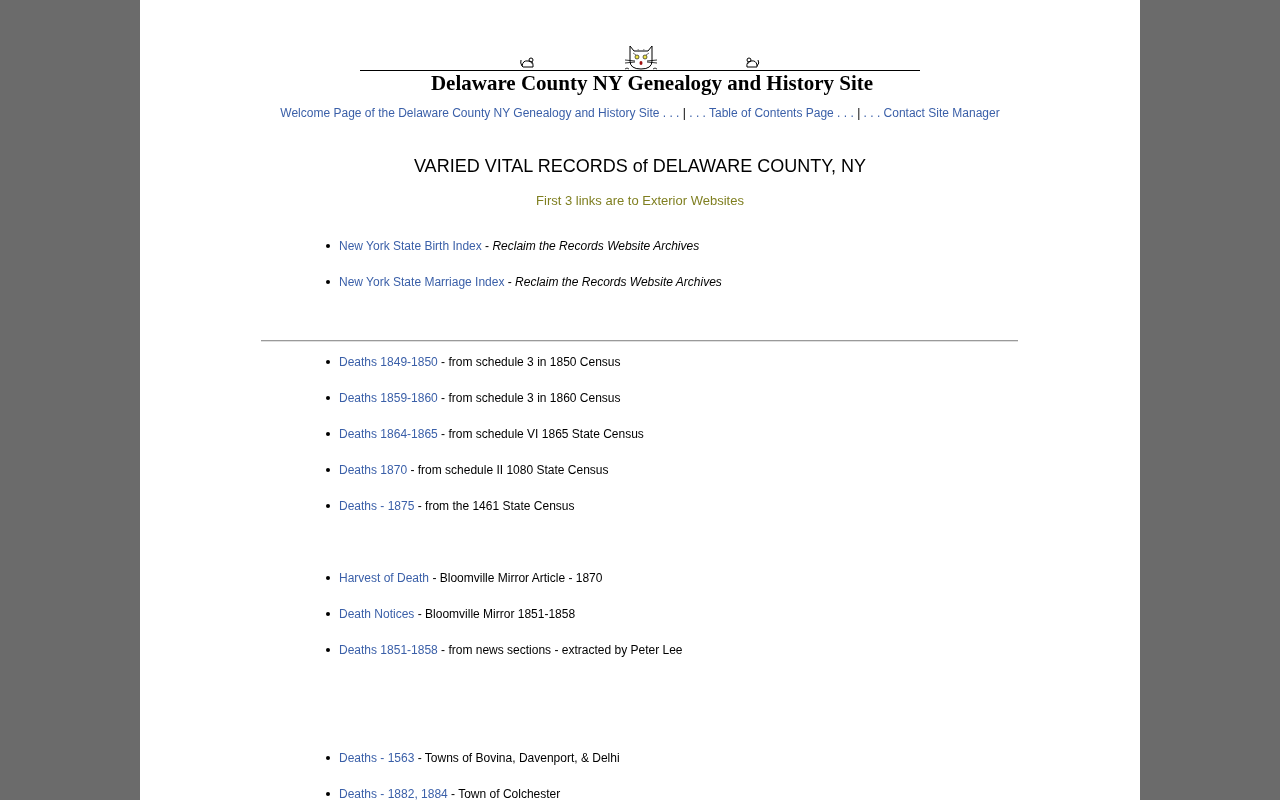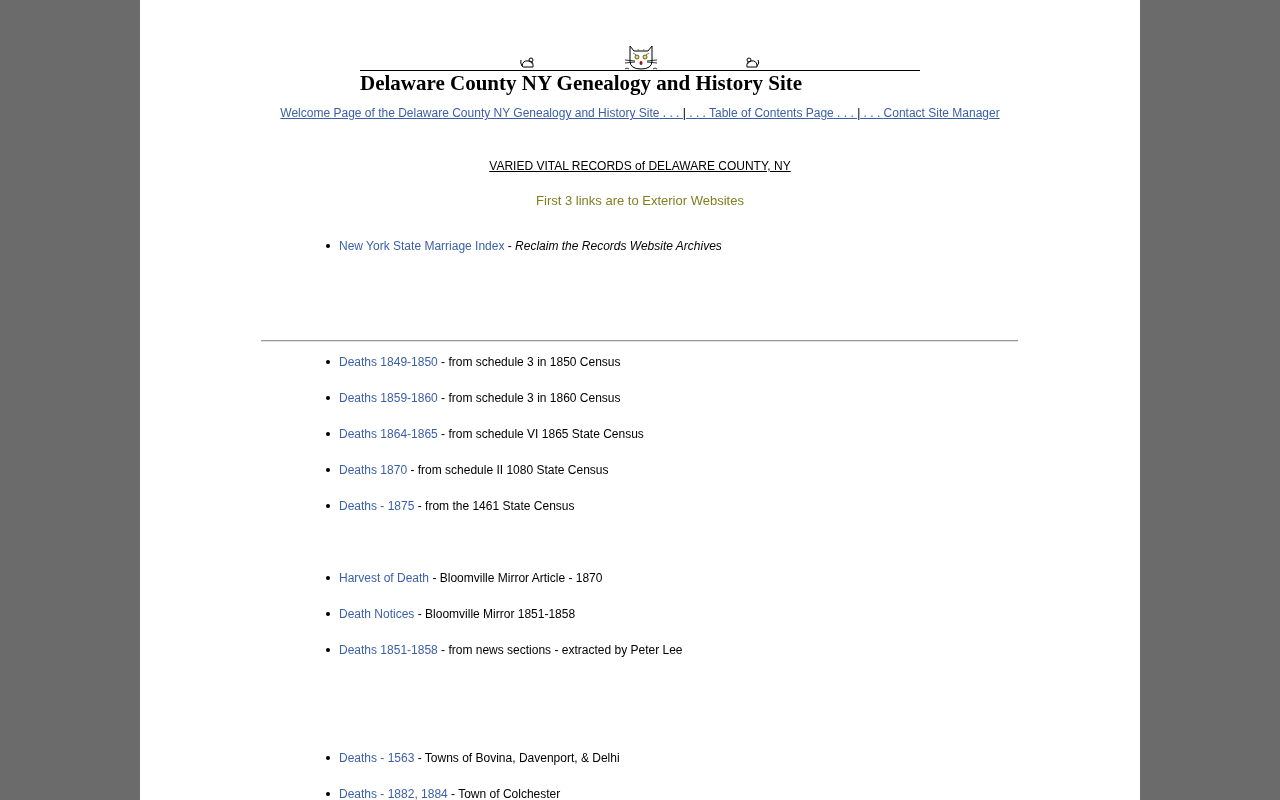--- a/index.html
+++ b/index.html
@@ -12,35 +12,35 @@
     position: absolute; left: 140px; top: 0; width: 1000px; height: 800px;
     background: #ffffff;
   }
   .banner {
     position: absolute; left: 220px; top: 42px; width: 560px; height: 54px;
   }
   .banner-line {
     position: absolute; left: 0; top: 28px; width: 560px; height: 1px; background: #000;
   }
   .banner-title {
-    position: absolute; left: 0; top: 29px; width: 560px; text-align: left;
+    position: absolute; left: 12px; top: 29px; width: 560px; text-align: center;
     font-family: "Liberation Serif", serif; font-weight: bold; font-size: 21px; color: #000;
     line-height: 24px;
   }
   .mascot { position: absolute; }
   .navbar {
     position: absolute; left: 0; top: 105px; width: 1000px; text-align: center;
-    font-size: 12px; color: #3a5fa8; line-height: 16px; text-decoration: underline;
+    font-size: 12px; color: #3a5fa8; line-height: 16px;
   }
   .navbar a { color: #3a5fa8; text-decoration: none; }
   .navbar .sep { color: #3a5fa8; }
   .navbar .bar { color: #000; }
   .title {
     position: absolute; left: 0; top: 155px; width: 1000px; text-align: center;
-    font-size: 12px; color: #000; line-height: 22px; text-decoration: underline;
+    font-size: 18px; color: #000; line-height: 22px;
   }
   .subtitle {
     position: absolute; left: 0; top: 190px; width: 1000px; text-align: center;
     font-size: 13px; color: #7f7f20; line-height: 22px;
   }
   .list { position: absolute; left: 185px; margin: 0; padding: 0; list-style: none; }
   .list li {
     position: relative; height: 36px; font-size: 12px; line-height: 16px; color: #000;
     padding-left: 14px;
   }
@@ -90,20 +90,21 @@
   </div>
 
   <div class="navbar">
     <a href="#">Welcome Page of the Delaware County NY Genealogy and History Site</a><span class="sep"> . . . </span><span class="bar">|</span><span class="sep"> . . . </span><a href="#">Table of Contents Page</a><span class="sep"> . . . </span><span class="bar">|</span><span class="sep"> . . . </span><a href="#">Contact Site Manager</a>
   </div>
 
   <div class="title">VARIED VITAL RECORDS of DELAWARE COUNTY, NY</div>
   <div class="subtitle">First 3 links are to Exterior Websites</div>
 
   <ul class="list" style="top:238px">
+    <li><a href="#">New York State Birth Index</a><span> - </span><span class="desc-italic">Reclaim the Records Website Archives</span></li>
     <li><a href="#">New York State Marriage Index</a><span> - </span><span class="desc-italic">Reclaim the Records Website Archives</span></li>
   </ul>
 
   <div class="hr"></div>
 
   <ul class="list" style="top:354px">
     <li><a href="#">Deaths 1849-1850</a><span> - from schedule 3 in 1850 Census</span></li>
     <li><a href="#">Deaths 1859-1860</a><span> - from schedule 3 in 1860 Census</span></li>
     <li><a href="#">Deaths 1864-1865</a><span> - from schedule VI 1865 State Census</span></li>
     <li><a href="#">Deaths 1870</a><span> - from schedule II 1080 State Census</span></li>

